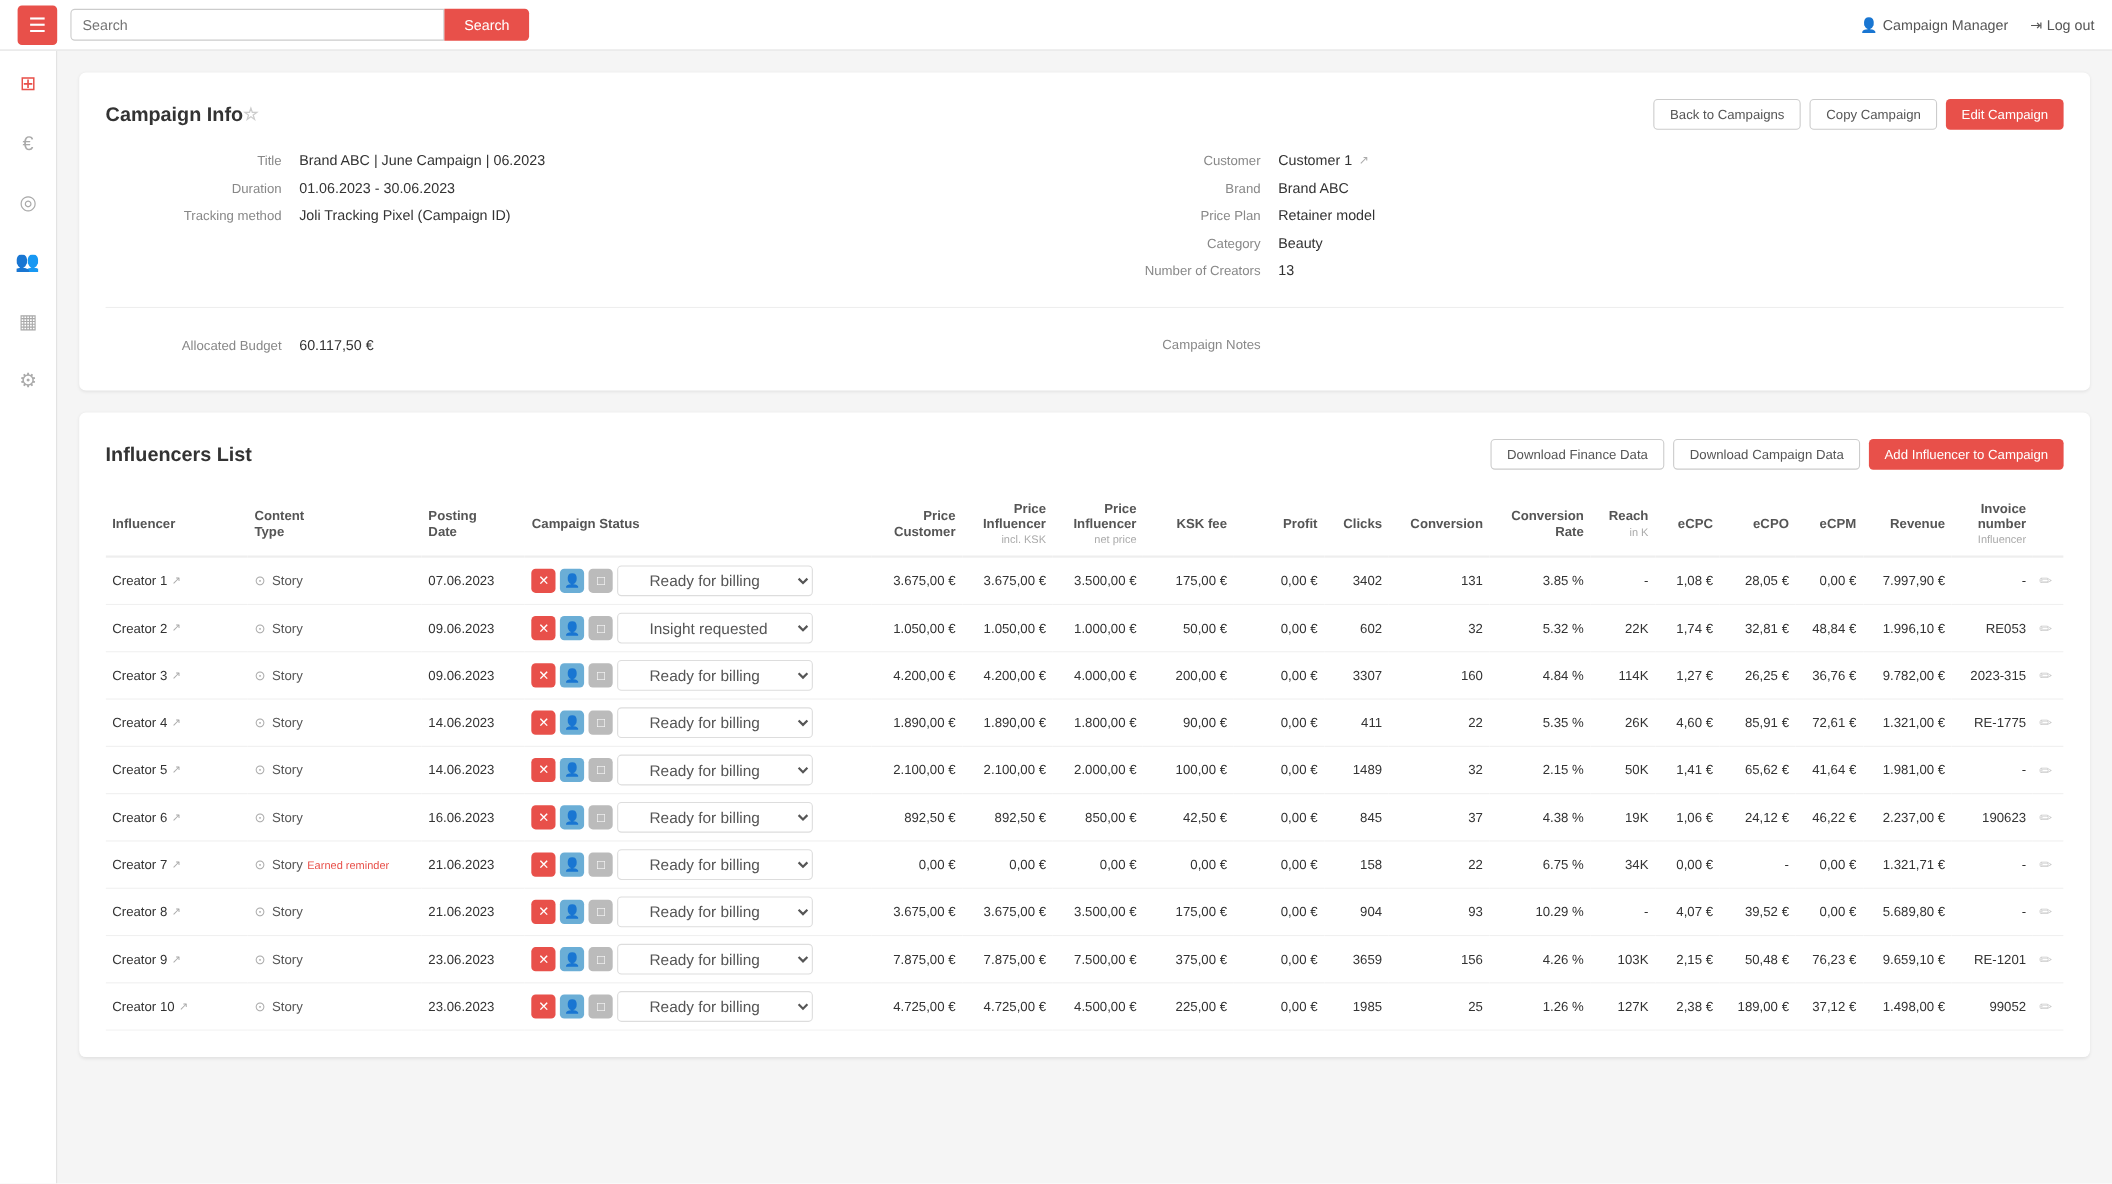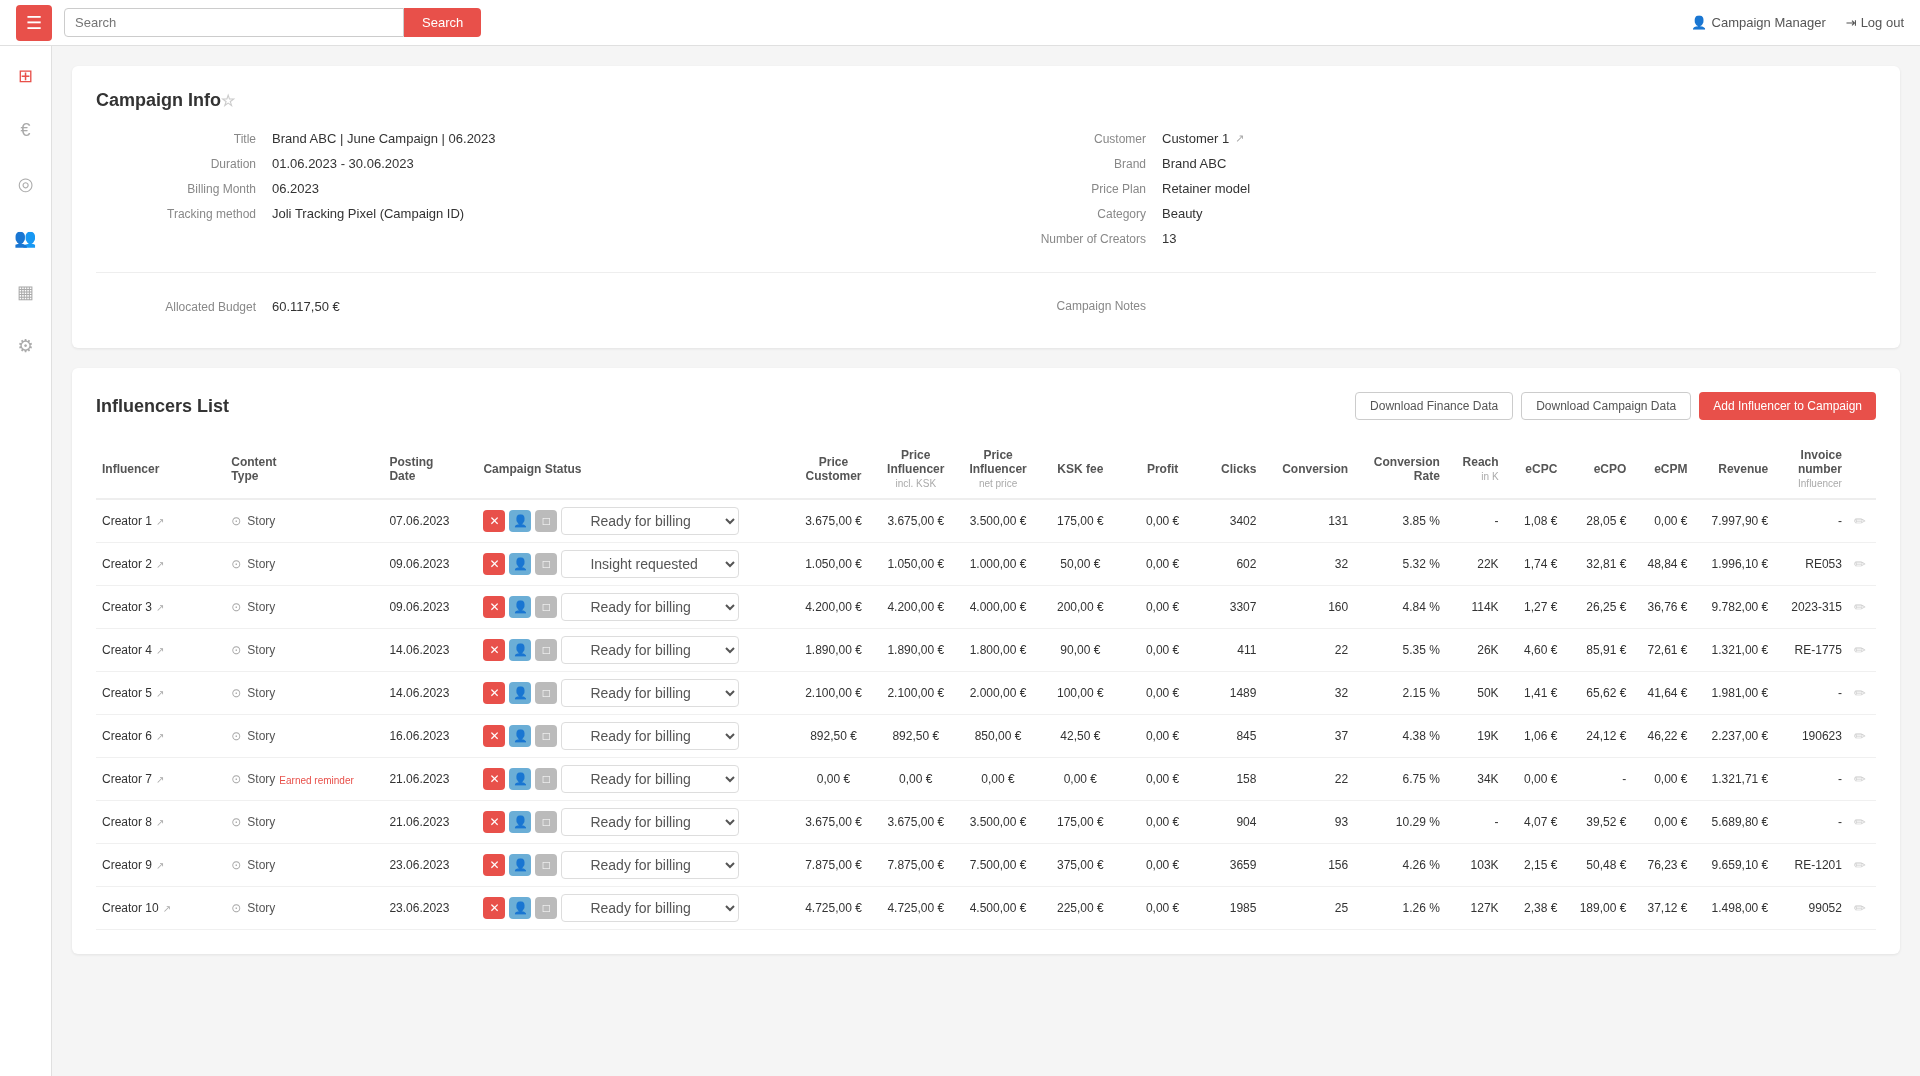--- a/index.html
+++ b/index.html
@@ -282,21 +282,21 @@
       border: none;
       cursor: pointer;
       color: #ccc;
       font-size: 14px;
     }
 
     .influencer-col { min-width: 110px; }
     .content-col { min-width: 70px; }
     .posting-col { min-width: 80px; }
     .status-col { min-width: 145px; }
-    .price-col { min-width: 70px; text-align: center; }
+    .price-col { min-width: 70px; text-align: right; }
     .number-col { min-width: 50px; text-align: right; }
 
     .reach-k { color: #333; }
   </style>
 </head>
 <body>
 
 <div class="top-nav">
   <button class="hamburger-btn">☰</button>
   <input class="search-input" type="text" placeholder="Search" style="">
@@ -325,35 +325,36 @@
   </div>
 
   <div class="main-content">
 
     <div class="card">
       <div class="card-header">
         <div class="card-title">
           <span>Campaign Info</span>
           <span class="star-icon">☆</span>
         </div>
+        <div class="card-actions">
+          <button class="btn-outline">Back to Campaigns</button>
+          <button class="btn-outline">Copy Campaign</button>
+          <button class="btn-primary">Edit Campaign</button>
+        </div>
       </div>
 
       <div class="info-grid">
         <div class="info-left">
           <div class="info-row">
             <span class="info-label">Title</span>
             <span class="info-value">Brand ABC | June Campaign | 06.2023</span>
           </div>
           <div class="info-row">
             <span class="info-label">Duration</span>
             <span class="info-value">01.06.2023 - 30.06.2023</span>
-          </div>
-          <div class="info-row">
-            <span class="info-label">Billing Month</span>
-            <span class="info-value">06.2023</span>
           </div>
           <div class="info-row">
             <span class="info-label">Tracking method</span>
             <span class="info-value">Joli Tracking Pixel (Campaign ID)</span>
           </div>
         </div>
 
         <div class="info-right">
           <div class="info-row">
             <span class="info-label">Customer</span>

